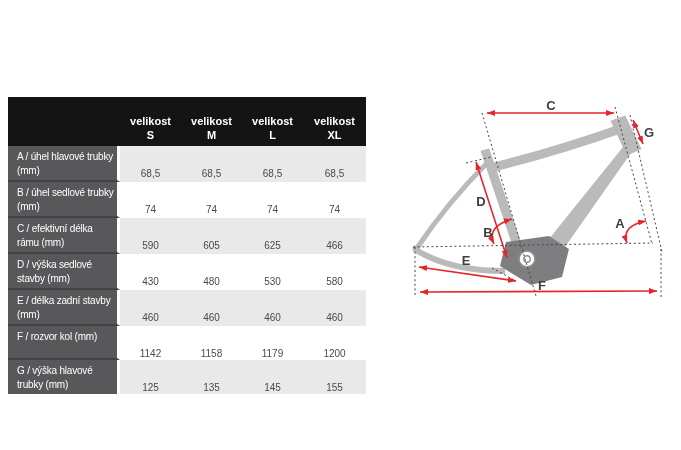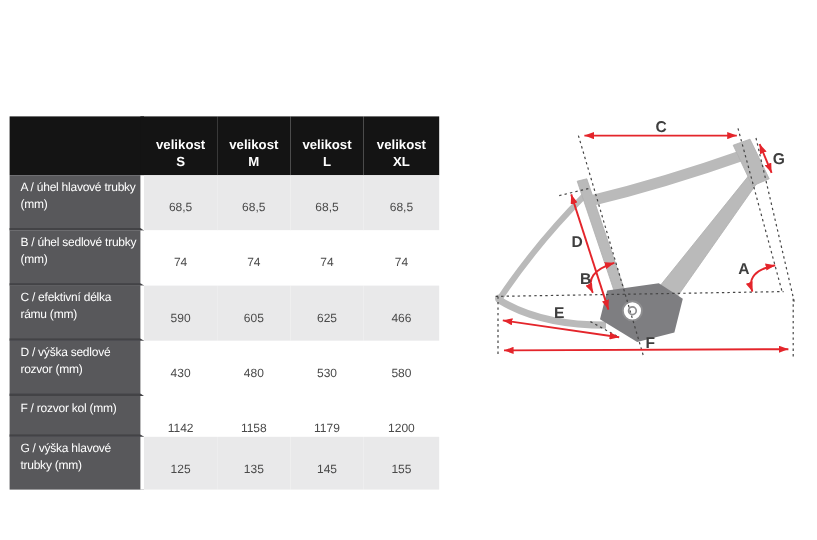--- a/index.html
+++ b/index.html
@@ -15,21 +15,21 @@
   .geo-table th,.geo-table td{box-sizing:border-box;margin:0;}
   .geo-table th{
     background:#141414;color:#ffffff;font-size:11px;font-weight:bold;
     height:31px;padding:18px 0 3px 0;text-align:center;line-height:1.25;vertical-align:middle;
   }
   .geo-table th.corner{border-right:3px solid #141414;}
   .size-word{display:block;}
   .size-letter{display:block;}
   td.lbl{
     background:#58585b;color:#ffffff;font-size:10px;letter-spacing:-0.2px;
-    padding:4px 2px 12px 9px;line-height:1.4;vertical-align:top;
+    padding:4px 2px 2px 9px;line-height:1.4;vertical-align:top;
     border-right:3px solid #ffffff;border-bottom:2px solid #434346;
   }
   tr:last-child td.lbl{border-bottom:none;margin-left:18px;}
   td.val{
     font-size:10px;color:#4a4a4a;text-align:center;vertical-align:top;padding-top:22px;
   }
   tr.alt td.val{background:#e9e9ea;}
   tr.plain td.val{background:#ffffff;}
   tr.r2l{height:33px;} tr.r2l-b{height:35px;} tr.r2l-c{height:31px;} tr.r1l{height:27px;}
   
@@ -82,25 +82,32 @@
     <td class="val">74</td>
   </tr>
   <tr class="alt r2l-b">
     <td class="lbl">C / efektivní délka rámu (mm)</td>
     <td class="val">590</td>
     <td class="val">605</td>
     <td class="val">625</td>
     <td class="val">466</td>
   </tr>
   <tr class="plain r2l-c">
-    <td class="lbl">D / výška sedlové rozvor (mm)</td>
+    <td class="lbl">D / výška sedlové stavby (mm)</td>
     <td class="val">430</td>
     <td class="val">480</td>
     <td class="val">530</td>
     <td class="val">580</td>
+  </tr>
+  <tr class="alt r2l-b">
+    <td class="lbl">E / délka zadní stavby (mm)</td>
+    <td class="val">460</td>
+    <td class="val">460</td>
+    <td class="val">460</td>
+    <td class="val">460</td>
   </tr>
   <tr class="plain r1l">
     <td class="lbl">F / rozvor kol (mm)</td>
     <td class="val">1142</td>
     <td class="val">1158</td>
     <td class="val">1179</td>
     <td class="val">1200</td>
   </tr>
   <tr class="alt r2l">
     <td class="lbl">G / výška hlavové trubky (mm)</td>

